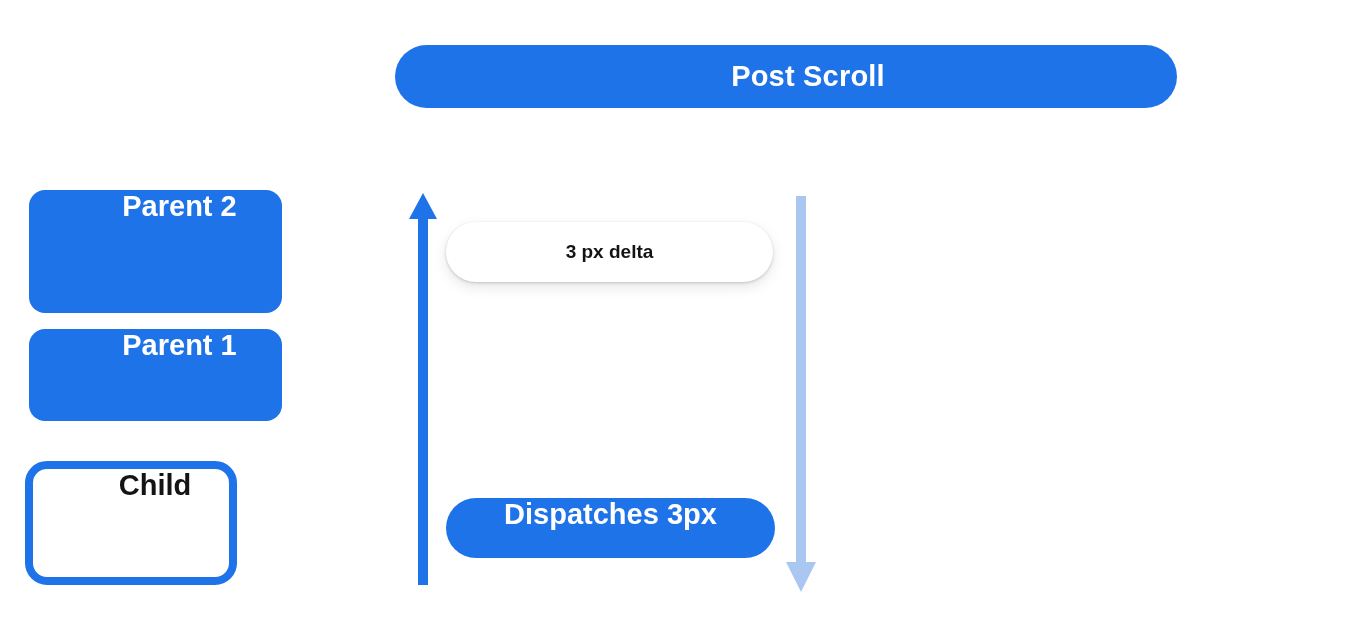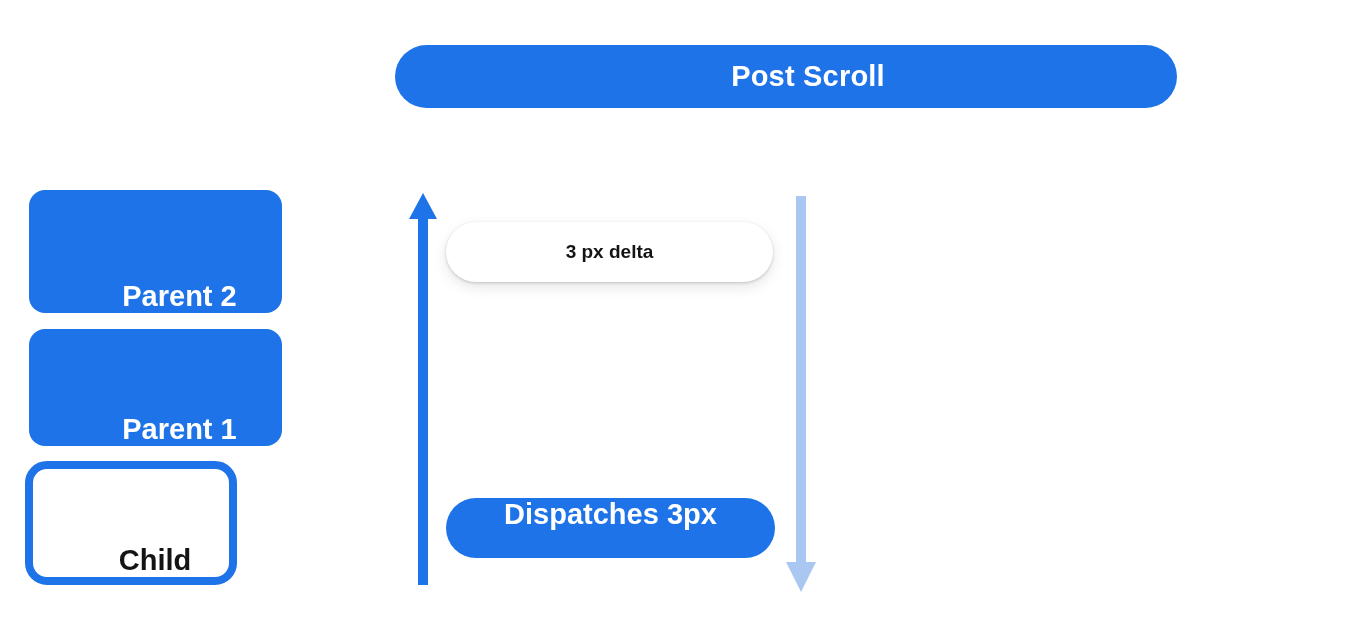--- a/index.html
+++ b/index.html
@@ -44,34 +44,34 @@
     margin-left: 44px;
   }
 
   
   .node-box {
     position: absolute;
     left: 29px;
     width: 253px;
     border-radius: 16px;
     display: flex;
-    align-items: flex-end;
+    align-items: flex-start;
     justify-content: center;
     padding-left: 48px;
   }
   .node-filled {
     background: var(--primary-blue);
   }
   .node-filled span {
     color: var(--white);
     font-size: 29px;
     font-weight: 700;
   }
   .node-parent2 { top: 190px; height: 123px; }
-  .node-parent1 { top: 329px; height: 117px; }
+  .node-parent1 { top: 329px; height: 92px; }
   .node-outlined {
     left: 25px;
     top: 461px;
     width: 212px;
     height: 124px;
     background: var(--white);
     border: 8px solid var(--primary-blue);
     border-radius: 22px;
   }
   .node-outlined span {

